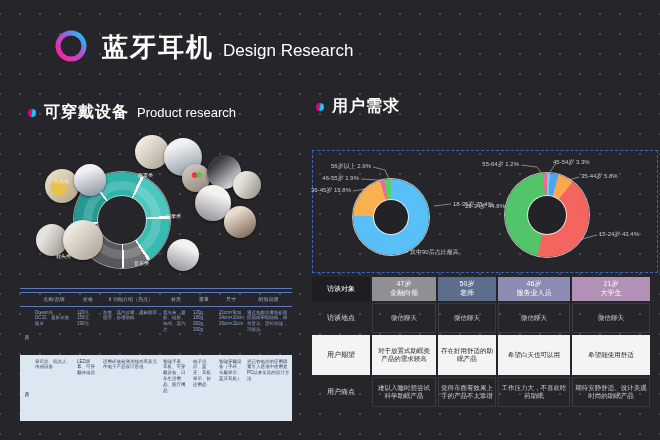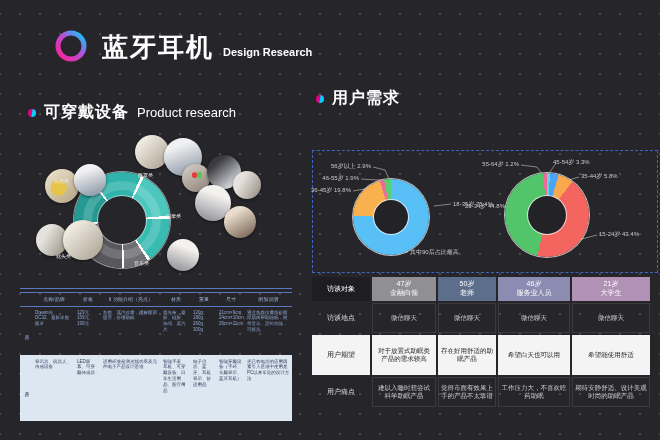--- a/index.html
+++ b/index.html
@@ -7,29 +7,29 @@
     width:660px;height:440px;position:relative;overflow:hidden;
     background-color:#26262a;
     background-image:radial-gradient(circle,#4a4a4f 1px,transparent 1.5px);
     background-size:20px 20px;background-position:10px 4px;
     font-family:"Liberation Sans","DejaVu Sans",sans-serif;color:#fff;
   }
   
   .hdr-icon{position:absolute;left:0;top:26px;}
   .page-title{position:absolute;left:102px;top:30px;display:flex;align-items:baseline;gap:9px;}
   .page-title .zh{font-size:26px;font-weight:bold;letter-spacing:2px;}
-  .page-title .en{font-size:11px;font-weight:bold;}
+  .page-title .en{font-size:17px;font-weight:normal;}
   
   .sec{position:absolute;display:flex;align-items:baseline;gap:8px;}
   .sec .dot{width:8px;height:8px;border-radius:50%;align-self:center;
     background:linear-gradient(100deg,#e6007e 45%,#00cfff 55%);}
   .sec .zh{font-size:16px;font-weight:bold;letter-spacing:1px;}
   .sec .en{font-size:13px;}
   #sec-product{left:28px;top:102px;}
-  #sec-user{left:316px;top:88px;}
+  #sec-user{left:316px;top:96px;}
   
   .ring{position:absolute;left:74px;top:172px;width:96px;height:96px;border-radius:50%;
     box-shadow:0 0 0 1px rgba(255,255,255,.55);
     background:conic-gradient(from 180deg,
       #58585c 0% 22.8%, #fff 22.8% 23.8%,
       #259a93 23.8% 39%, #fff 39% 40%,
       #2fb3ab 40% 56.5%, #fff 56.5% 57.5%,
       #4cc7be 57.5% 73.5%, #fff 73.5% 74.5%,
       #38bcb2 74.5% 90%, #fff 90% 91%,
       #6e6e72 91% 99.2%, #fff 99.2% 100%);}

